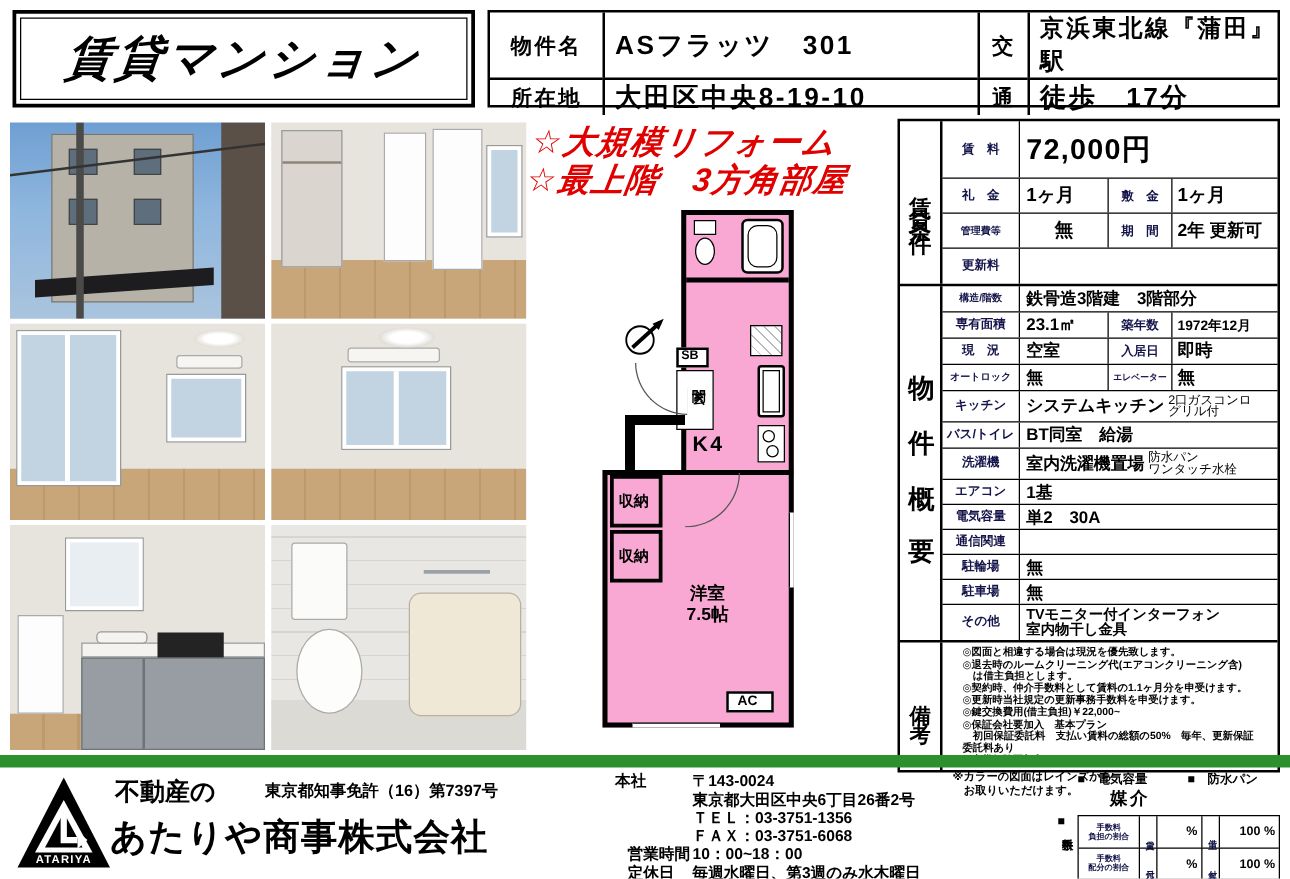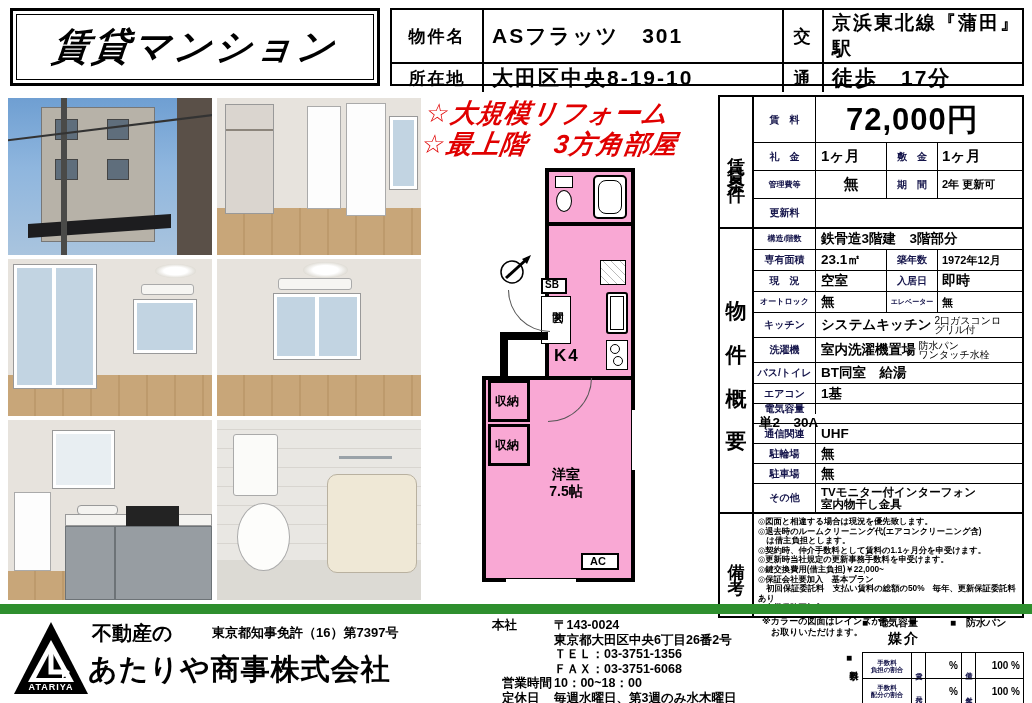--- a/index.html
+++ b/index.html
@@ -80,24 +80,24 @@
   .sec-body { flex:1; display:flex; flex-direction:column; }
   .prow { display:flex; border-bottom:1px solid #000; align-items:stretch; }
   .prow:last-child { border-bottom:none; }
   .pl { width:62px; border-right:1px solid #000; display:flex; align-items:center; justify-content:center;
         font-weight:bold; font-size:10px; color:#14144a; text-align:center; line-height:10px; }
   .pl.tiny { font-size:8px; }
   .pv { flex:1; display:flex; align-items:center; padding-left:5px; font-weight:bold; font-size:13.5px; }
   .pv .note { font-size:10px; line-height:9px; font-weight:normal; margin-left:3px; white-space:pre-line; }
   .pl2 { width:52px; border-left:1px solid #000; border-right:1px solid #000; display:flex; align-items:center;
          justify-content:center; font-weight:bold; font-size:10px; color:#14144a; }
-  .pv2 { width:84px; display:flex; align-items:center; padding-left:4px; font-weight:bold; font-size:11px; }
-  .rent-big { font-size:31px; font-weight:bold; letter-spacing:1px;margin-left:25px; }
+  .pv2 { width:84px; display:flex; align-items:center; padding-left:4px; font-weight:bold; font-size:14px; }
+  .rent-big { font-size:23px; font-weight:bold; letter-spacing:1px; }
   .multiline { white-space:pre-line; line-height:12px; font-size:11.5px; }
-  .remarks-body { padding:3px 4px; }
+  .remarks-body { padding:3px 16px; }
   .remark-line { font-size:8.3px; font-weight:bold; line-height:9.6px; white-space:pre-line; }
 
   
   .green-bar { left:0; top:604px; width:1032px; height:10px; }
   .f-small { font-weight:bold; }
   .logo-word { position:absolute; bottom:2px; width:100%; text-align:center; color:#000;
                font-size:9px; font-weight:bold; letter-spacing:1px; }
   .ho-grid { display:grid; grid-template-columns:62px auto; font-size:12.5px; font-weight:bold; line-height:14.5px; }
   .fee-table { position:absolute; border:1px solid #000; display:grid;
                grid-template-columns:48px 14px 36px 14px 48px; grid-auto-rows:25px; }
@@ -309,43 +309,42 @@
           <div class="pv2">無</div>
         </div>
         <div class="prow" style="height:25px;">
           <div class="pl">キッチン</div>
           <div class="pv">
               <span>システムキッチン</span>
               <span class="note">2口ガスコンロ
 グリル付</span>
             </div>
         </div>
+        <div class="prow" style="height:21px;">
+            <div class="pl">バス/トイレ</div>
+            <div class="pv">BT同室　給湯</div>
+          </div>
         <div class="prow" style="height:25px;">
           <div class="pl">洗濯機</div>
           <div class="pv">
               <span>室内洗濯機置場</span>
               <span class="note">防水パン
 ワンタッチ水栓</span>
             </div>
         </div>
-        <div class="prow" style="height:21px;">
-            <div class="pl">バス/トイレ</div>
-            <div class="pv">BT同室　給湯</div>
-          </div>
         <div class="prow" style="height:20px;">
             <div class="pl">エアコン</div>
             <div class="pv">1基</div>
           </div>
-        <div class="prow" style="height:20px;flex-direction:column;">
+        <div class="prow" style="height:20px;">
             <div class="pl">電気容量</div>
             <div class="pv">単2　30A</div>
           </div>
         <div class="prow" style="height:20px;">
             <div class="pl">通信関連</div>
-            <div class="pv">UHF</div>
           </div>
         <div class="prow" style="height:20px;">
             <div class="pl">駐輪場</div>
             <div class="pv">無</div>
           </div>
         <div class="prow" style="height:20px;">
             <div class="pl">駐車場</div>
             <div class="pv">無</div>
           </div>
         <div class="prow" style="height:28px;">

